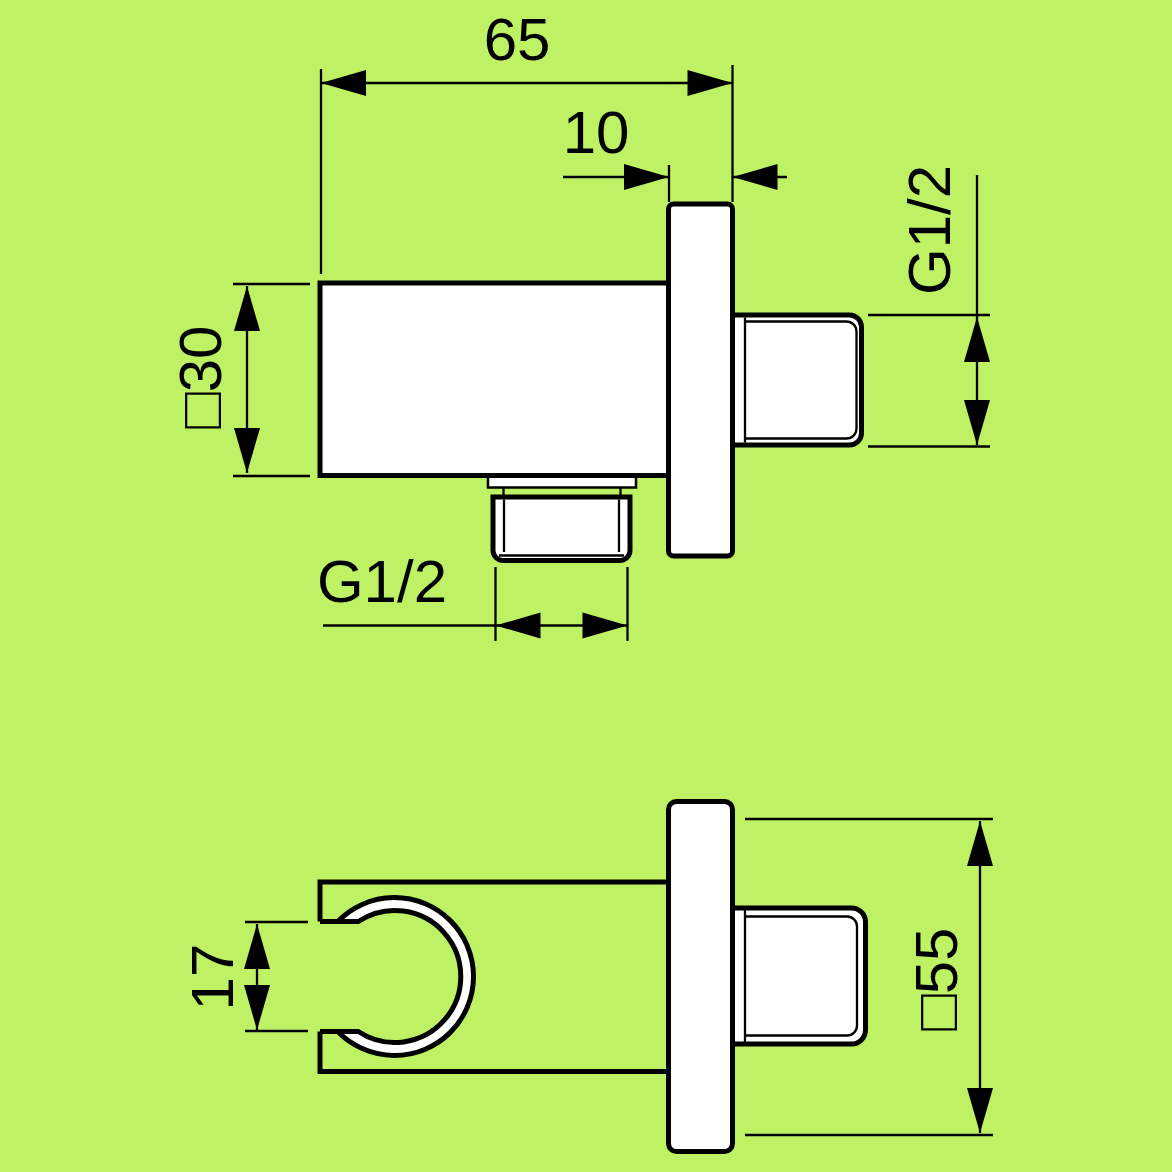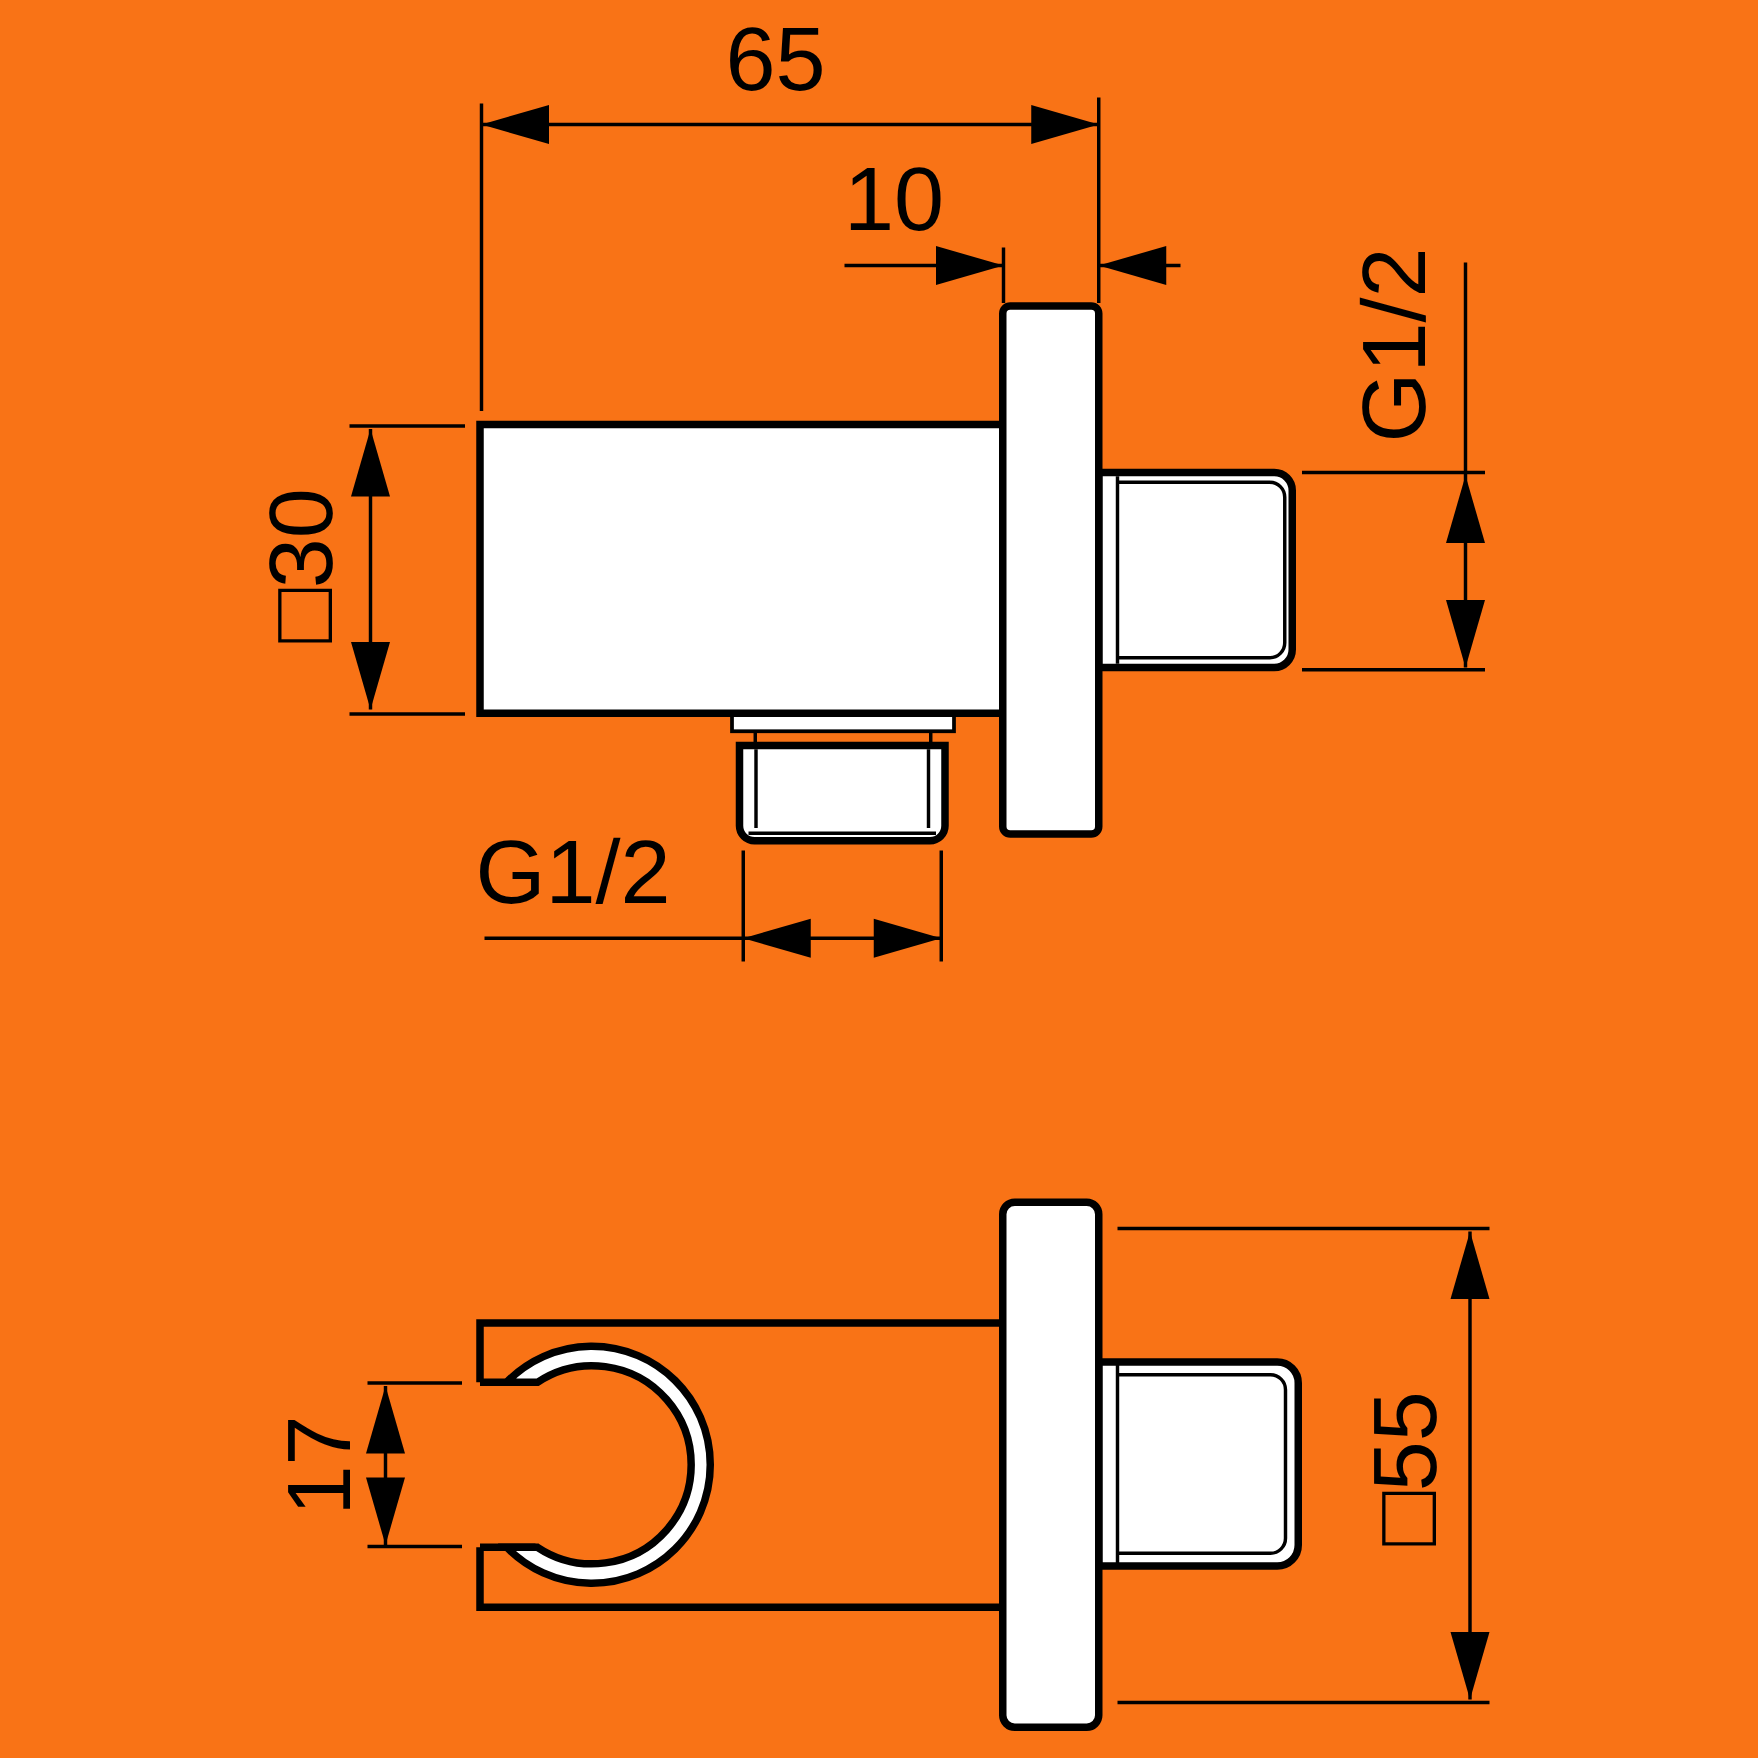--- a/index.html
+++ b/index.html
@@ -1,16 +1,16 @@
 <!DOCTYPE html>
 <html><head>
 <meta charset="utf-8">
 <style>
   html,body{margin:0;padding:0;background:#ffffff;}
-  .stage{position:relative;width:1172px;height:1172px;background:#f97316;}
+  .stage{position:relative;width:1172px;height:1172px;background:#bef264;}
   svg{display:block;}
   .thick{stroke:#000;stroke-width:5;fill:none;stroke-linejoin:miter;}
   .thickf{stroke:#000;stroke-width:5;fill:#fff;stroke-linejoin:miter;}
   .thin{stroke:#000;stroke-width:2.3;fill:none;}
   .thinf{stroke:#000;stroke-width:2.5;fill:#fff;}
   .arrow{fill:#000;stroke:none;}
   .lbl{font-family:"Liberation Sans","DejaVu Sans",sans-serif;font-size:60px;fill:#000;}
 </style>
 </head>
 <body style="background: rgb(255, 255, 255);">

